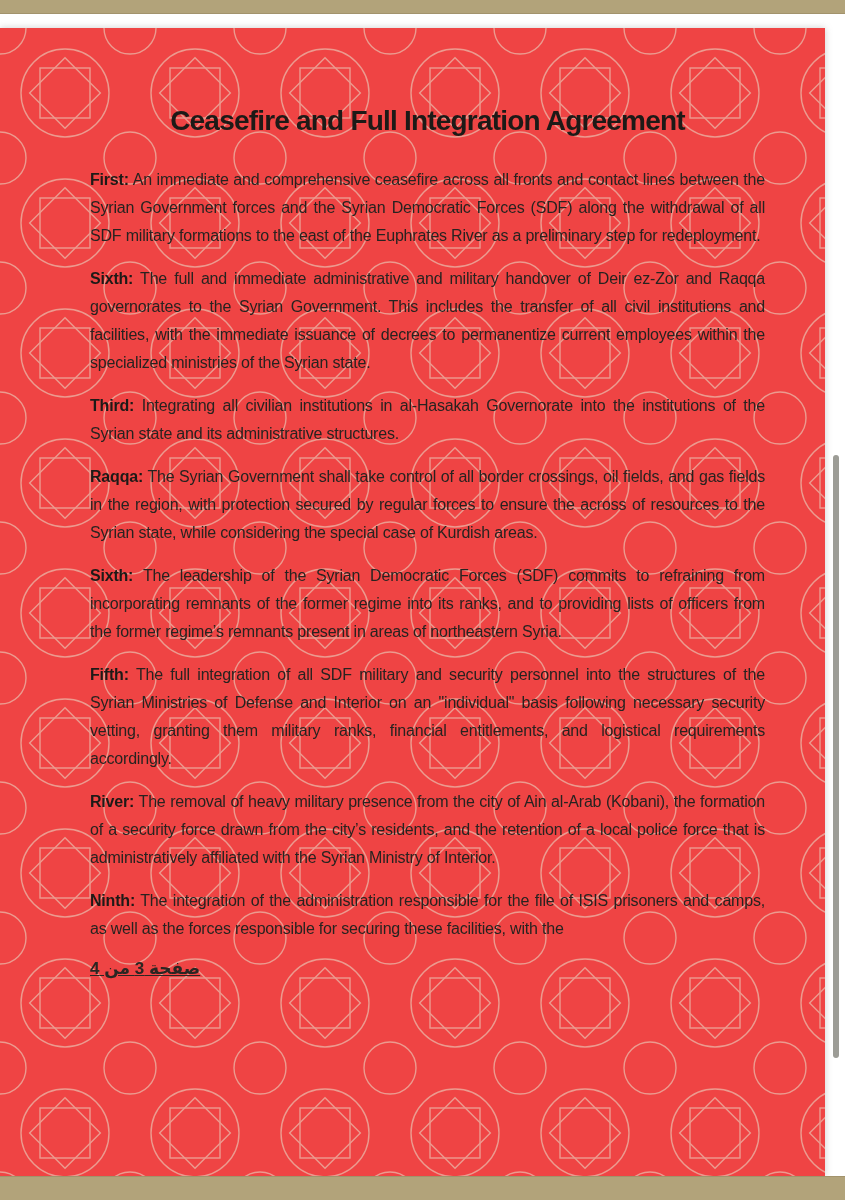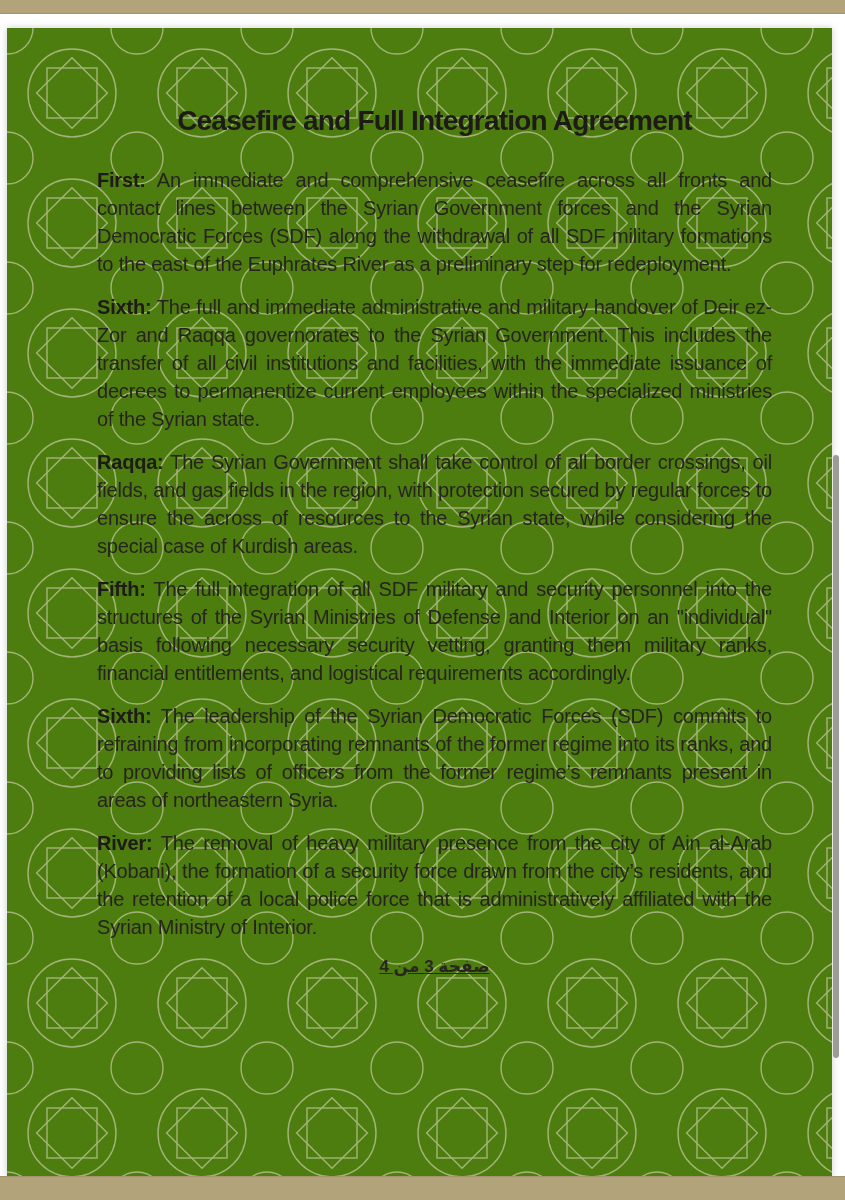--- a/index.html
+++ b/index.html
@@ -10,48 +10,48 @@
   }
   .top-bar{
     position:absolute;top:0;left:0;width:845px;height:13px;
     background:#b2a37a;border-bottom:1px solid #a2936c;
   }
   .bottom-bar{
     position:absolute;bottom:0;left:0;width:845px;height:23px;
     background:#b2a37a;border-top:1px solid #a2936c;
   }
   .page{
-    position:absolute;left:7px;top:28px;width:825px;height:1149px;
-    background:#4d7c0f;
+    position:absolute;left:0;top:28px;width:825px;height:1149px;
+    background:#ef4444;
     box-shadow:0 0 7px rgba(110,110,110,0.35);
   }
   .page-pattern{
     position:absolute;left:0;top:0;width:100%;height:100%;
     opacity:.55;pointer-events:none;
   }
   .content{
     position:absolute;left:90px;top:0;width:675px;
     color:#272320;
   }
   .doc-title{
     margin:75px 0 0 0;
     text-align:center;
     font-size:28px;line-height:36px;font-weight:700;
     letter-spacing:-0.8px;color:#1d1a17;
   }
   .body-text{margin-top:27px;}
   .para{
     margin:0 0 15px 0;
-    font-size:20px;line-height:28px;letter-spacing:-0.2px;
+    font-size:16px;line-height:28px;letter-spacing:-0.2px;
     text-align:justify;
   }
   .para b{font-weight:700;color:#1d1a17;}
   .page-footer{
     margin-top:4px;
-    text-align:center;
+    text-align:left;
     direction:rtl;
     font-size:17px;font-weight:700;
     text-decoration:underline;
     color:#2a2622;
   }
   .scroll-thumb{
     position:absolute;left:833px;top:455px;width:6px;height:603px;
     background:#9c9c96;border-radius:3px;
   }
 </style>
@@ -82,30 +82,32 @@
   <div class="content">
 
     <h1 class="doc-title">Ceasefire and Full Integration Agreement</h1>
 
     <div class="body-text">
 
       <p class="para"><b>First:</b> <span>An immediate and comprehensive ceasefire across all fronts and contact lines between the Syrian Government forces and the Syrian Democratic Forces (SDF) along the withdrawal of all SDF military formations to the east of the Euphrates River as a preliminary step for redeployment.</span></p>
 
       <p class="para"><b>Sixth:</b> <span>The full and immediate administrative and military handover of Deir ez-Zor and Raqqa governorates to the Syrian Government. This includes the transfer of all civil institutions and facilities, with the immediate issuance of decrees to permanentize current employees within the specialized ministries of the Syrian state.</span></p>
 
+      <p class="para"><b>Third:</b> <span>Integrating all civilian institutions in al-Hasakah Governorate into the institutions of the Syrian state and its administrative structures.</span></p>
 
       <p class="para"><b>Raqqa:</b> <span>The Syrian Government shall take control of all border crossings, oil fields, and gas fields in the region, with protection secured by regular forces to ensure the across of resources to the Syrian state, while considering the special case of Kurdish areas.</span></p>
 
+      <p class="para"><b>Sixth:</b> <span>The leadership of the Syrian Democratic Forces (SDF) commits to refraining from incorporating remnants of the former regime into its ranks, and to providing lists of officers from the former regime’s remnants present in areas of northeastern Syria.</span></p>
+
       <p class="para"><b>Fifth:</b> <span>The full integration of all SDF military and security personnel into the structures of the Syrian Ministries of Defense and Interior on an "individual" basis following necessary security vetting, granting them military ranks, financial entitlements, and logistical requirements accordingly.</span></p>
-
-      <p class="para"><b>Sixth:</b> <span>The leadership of the Syrian Democratic Forces (SDF) commits to refraining from incorporating remnants of the former regime into its ranks, and to providing lists of officers from the former regime’s remnants present in areas of northeastern Syria.</span></p>
 
 
       <p class="para"><b>River:</b> <span>The removal of heavy military presence from the city of Ain al-Arab (Kobani), the formation of a security force drawn from the city’s residents, and the retention of a local police force that is administratively affiliated with the Syrian Ministry of Interior.</span></p>
 
+      <p class="para"><b>Ninth:</b> <span>The integration of the administration responsible for the file of ISIS prisoners and camps, as well as the forces responsible for securing these facilities, with the</span></p>
 
     </div>
 
     <div class="page-footer">صفحة 3 من 4</div>
 
   </div>
 </div>
 
 <div class="scroll-thumb"></div>
 

